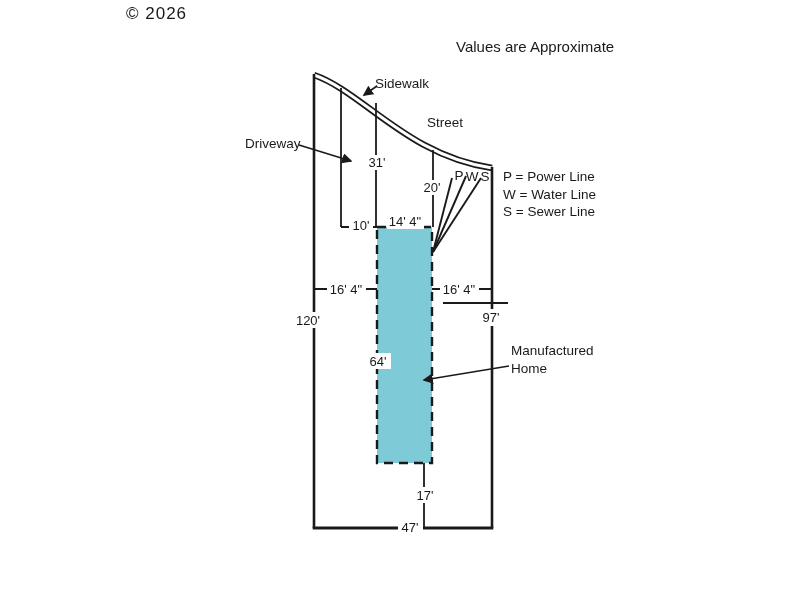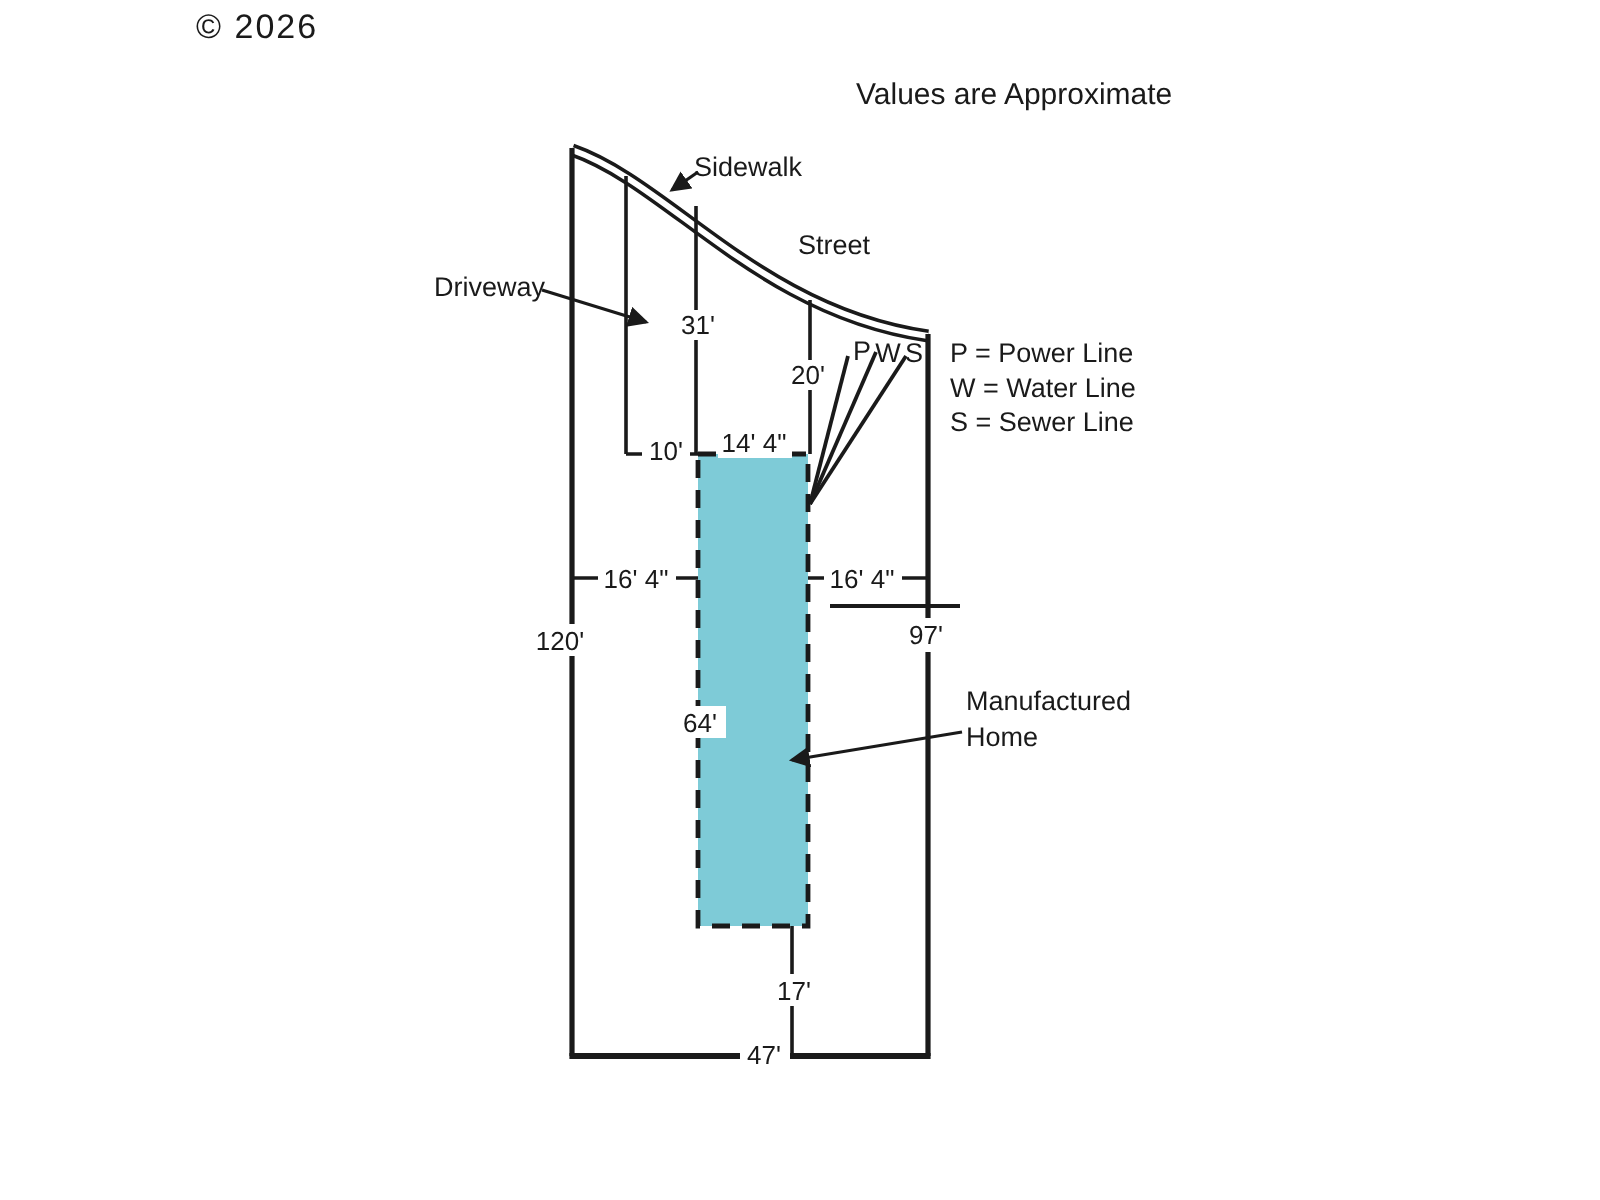--- a/index.html
+++ b/index.html
@@ -3,20 +3,21 @@
 <meta charset="utf-8">
 <style>
   html, body { margin: 0; padding: 0; background: #ffffff; }
   #canvas {
     position: relative;
     width: 676px;
     height: 600px;
     background: #ffffff;
     font-family: "Liberation Sans", sans-serif;
     overflow: hidden;
+    padding-left: 28px;
   }
   svg text {
     font-family: "Liberation Sans", sans-serif;
     fill: #1a1a1a;
   }
   .lbl  { font-size: 13.5px; }
   .dim  { font-size: 13px; }
   .ttl  { font-size: 15px; }
   .wm   { font-size: 17px; letter-spacing: 1px; }
 </style>

